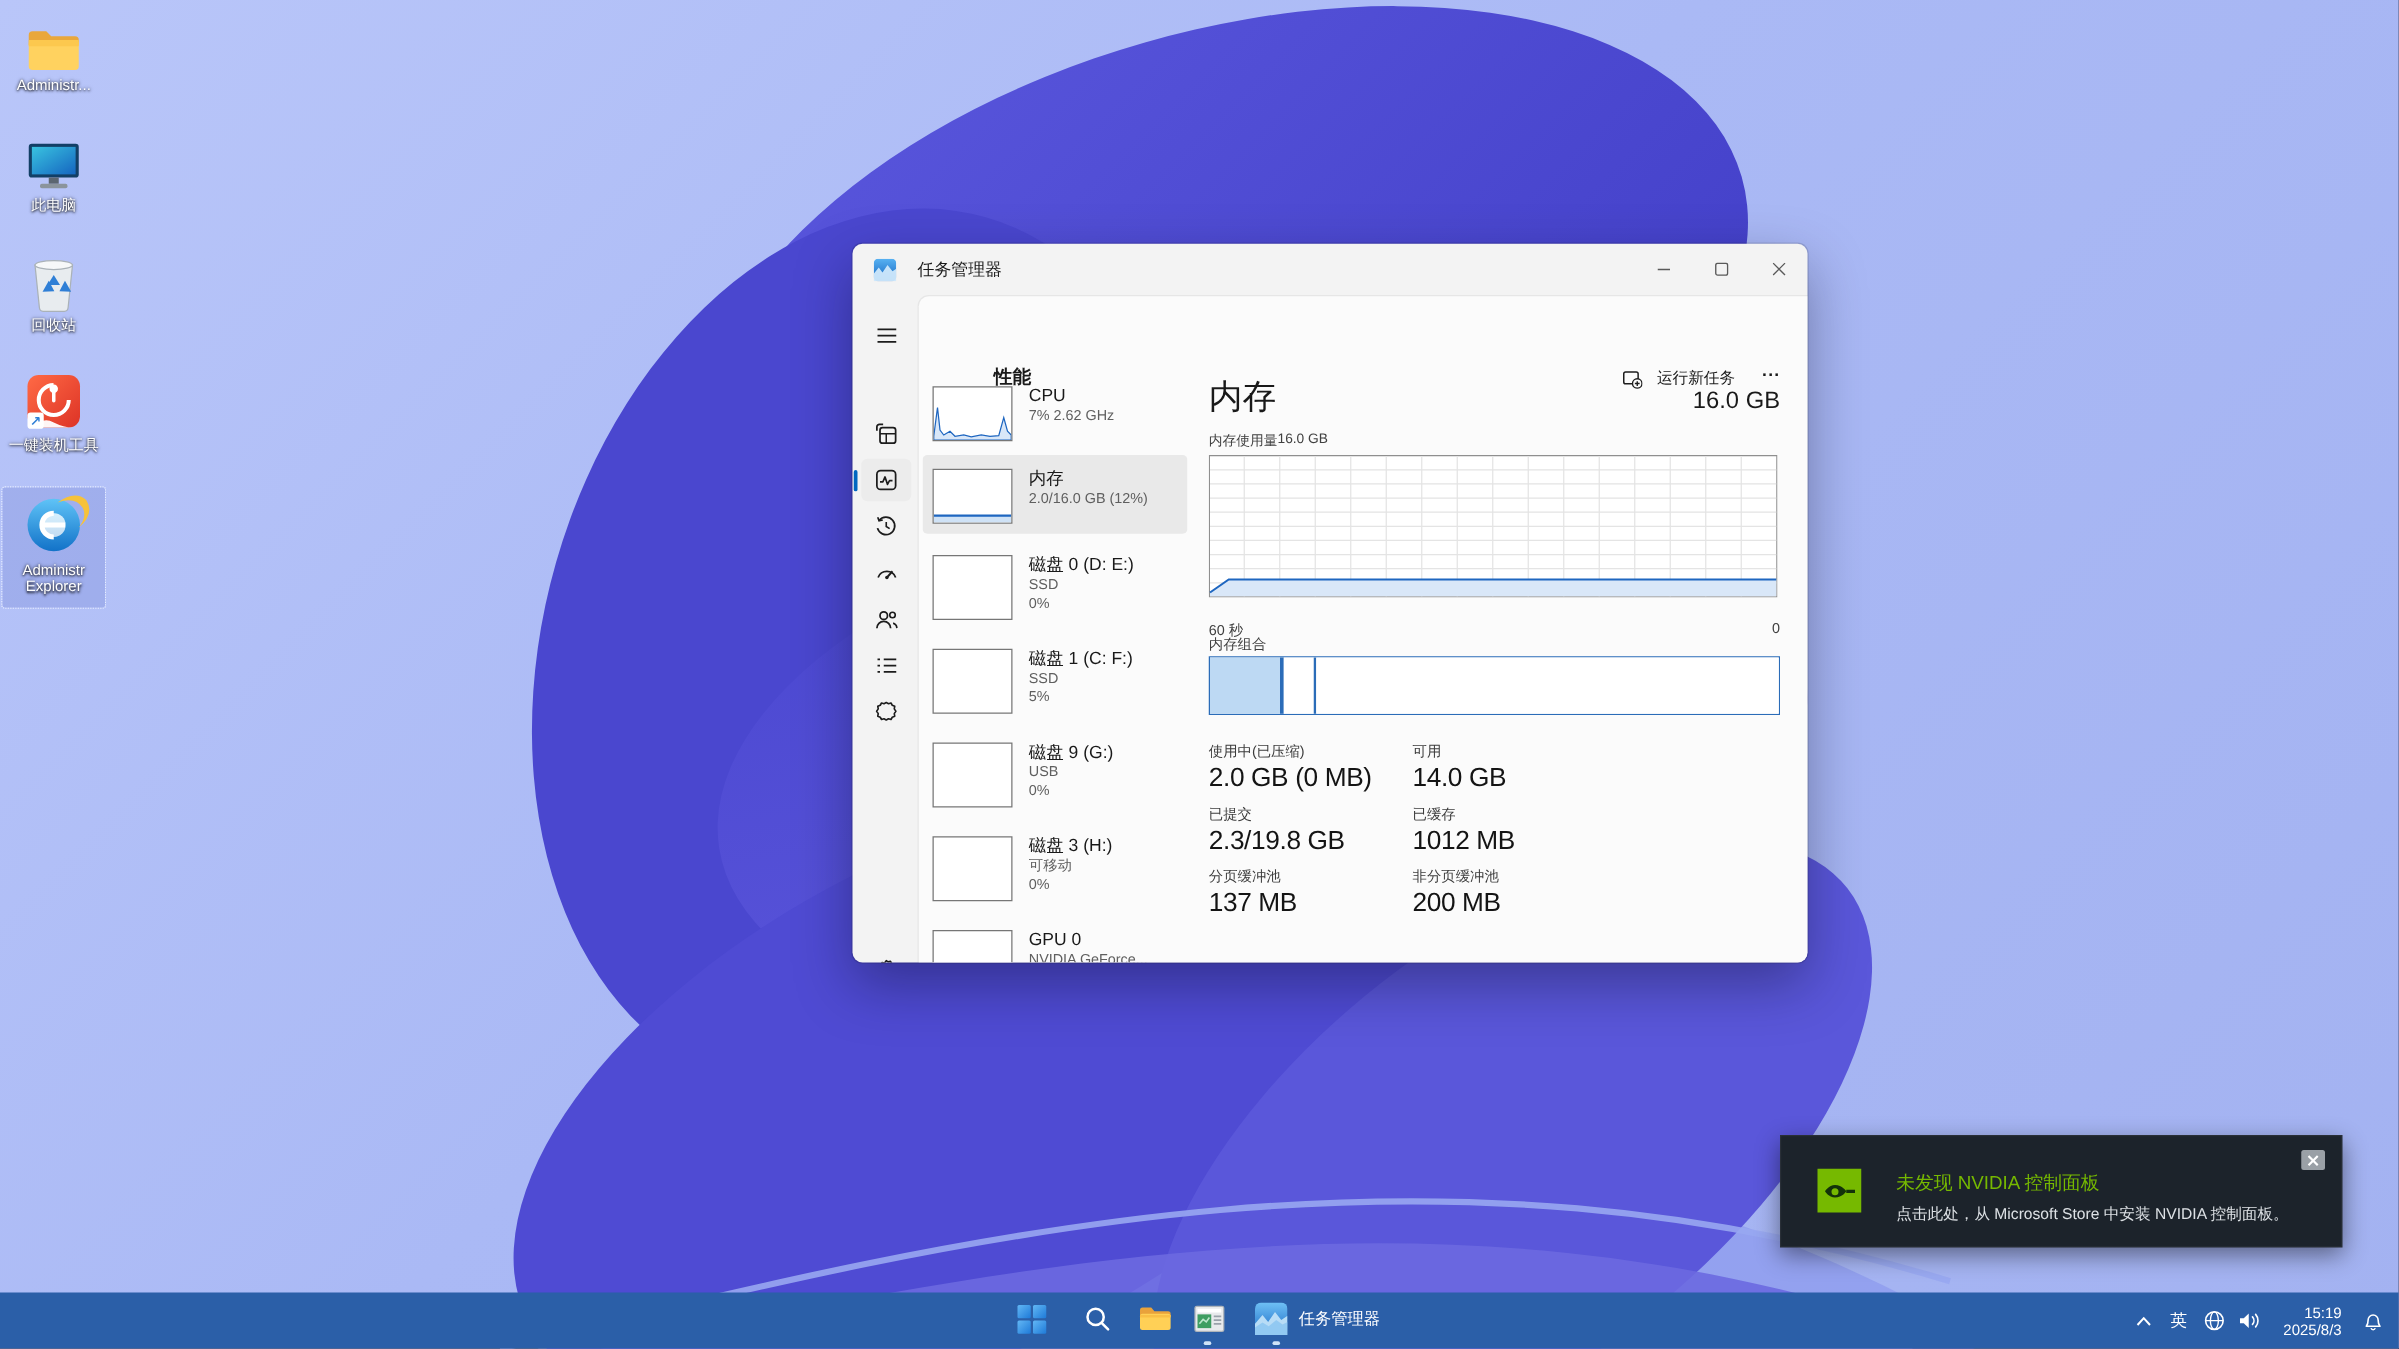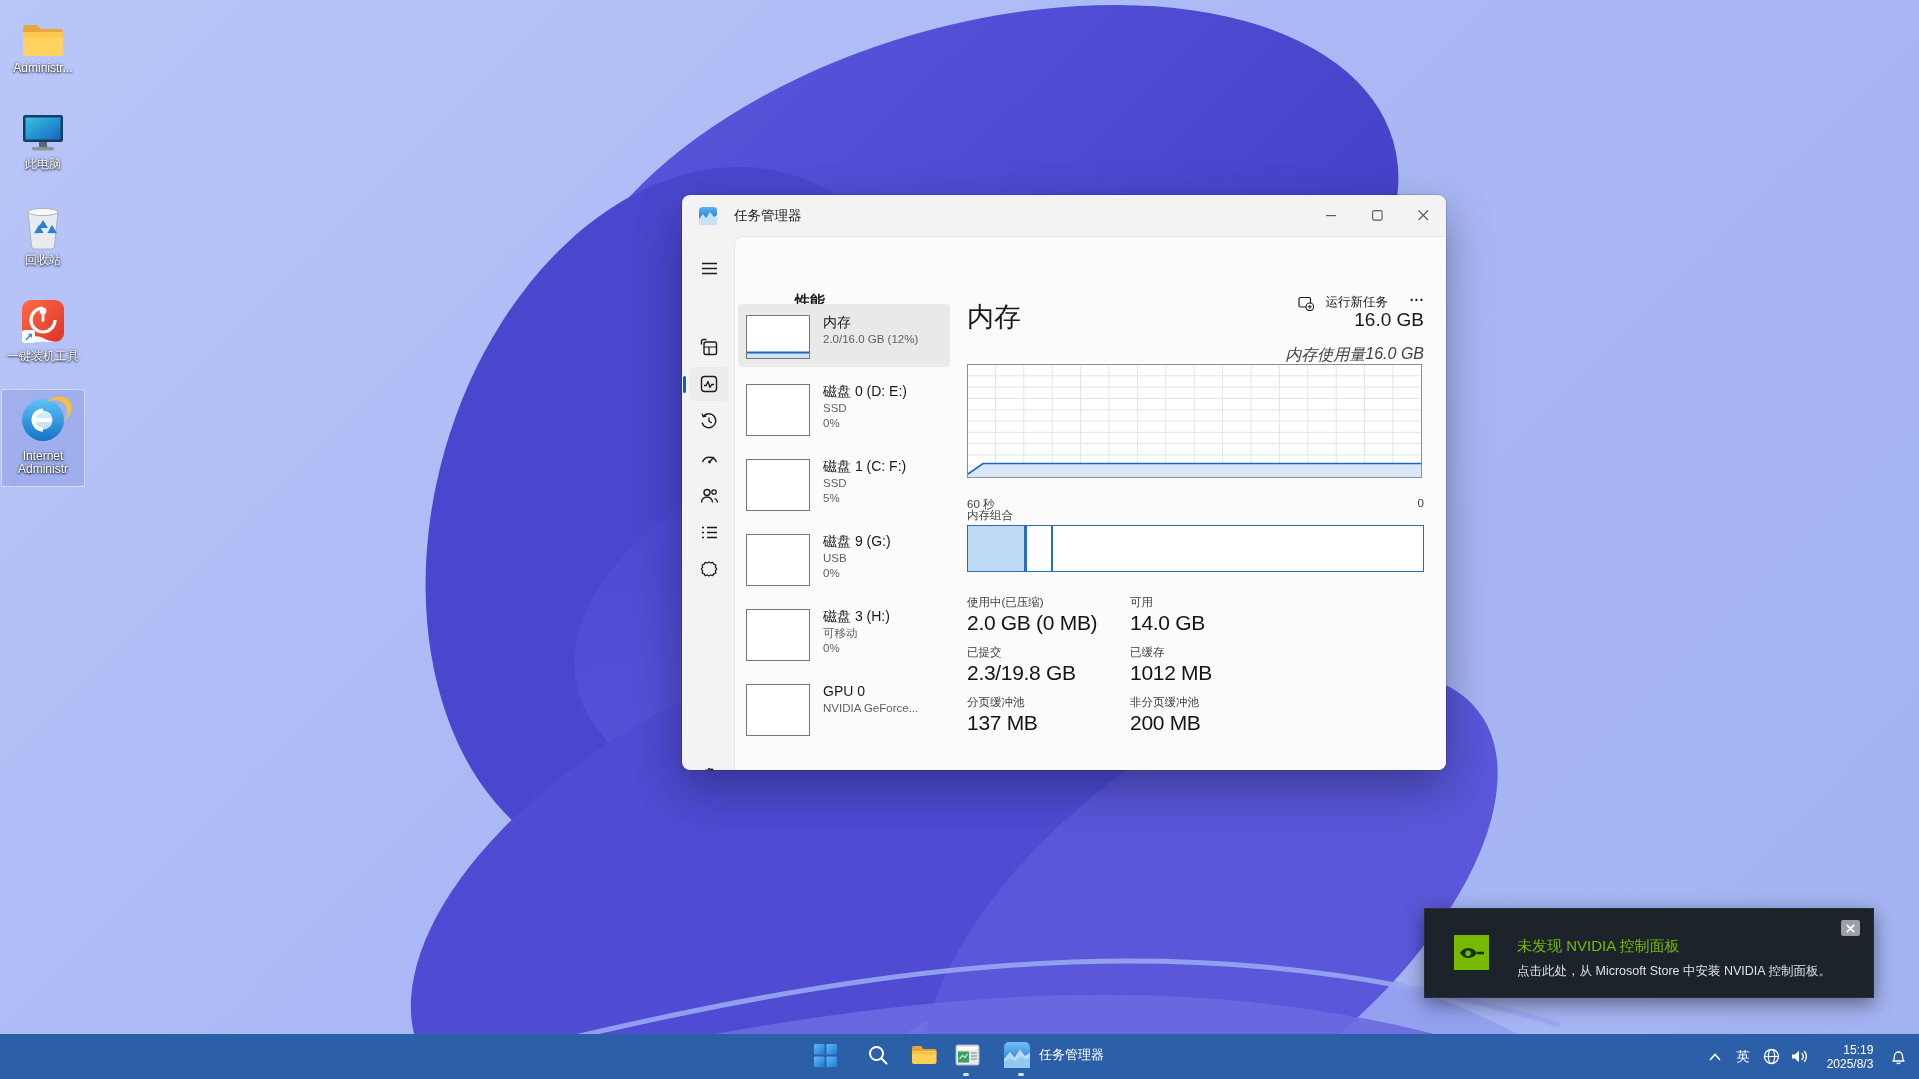--- a/index.html
+++ b/index.html
@@ -42,22 +42,22 @@
   .pitem.sel{background:#e9e9e9;}
   .pgraph{width:62px;height:42px;background:#fff;border:1px solid #767676;flex:none;margin-top:2px;}
   .ptxt{margin-left:13px;min-width:0;}
   .ptitle{font-size:14px;color:#191919;line-height:19px;white-space:nowrap;}
   .psub{font-size:11.5px;color:#5f5f5f;line-height:15px;white-space:nowrap;}
   
   .details{position:absolute;left:285px;top:0;width:460px;height:575px;}
   .mem-title-row{position:absolute;left:0;top:104px;width:457px;display:flex;align-items:baseline;justify-content:space-between;}
   .mem-title{font-size:27px;color:#191919;}
   .mem-total{font-size:19px;color:#191919;}
-  .usage-row{position:absolute;left:0;top:150px;width:457px;display:flex;justify-content:flex-end;
-             font-size:16px;color:#404040;font-style:italic;}
+  .usage-row{position:absolute;left:0;top:150px;width:457px;display:flex;justify-content:flex-start;
+             font-size:11px;color:#404040;}
   .bigchart{position:absolute;left:0;top:169px;width:455px;height:114px;}
   .axis-row{position:absolute;left:0;top:302px;width:457px;display:flex;justify-content:space-between;
             font-size:11.5px;color:#404040;}
   .comp-label{position:absolute;left:0;top:313px;font-size:11.5px;color:#404040;}
   .compbar{position:absolute;left:0;top:330px;width:455px;height:45px;border:1px solid #2b6cb8;
            display:flex;background:#fff;}
   .seg-used{width:12.3%;background:#bdd9f3;border-right:3px solid #2b6cb8;}
   .seg-mod{width:5.2%;background:#fff;border-right:2px solid #2b6cb8;}
   .seg-free{flex:1;background:#fff;}
   .stats-left{position:absolute;left:0;top:400px;display:grid;grid-template-columns:143px auto;column-gap:20px;row-gap:9px;}
@@ -186,21 +186,21 @@
           <circle cx="31" cy="28" r="21" fill="url(#eg)"></circle>
           <circle cx="31" cy="28" r="9.5" fill="#fff"></circle>
           <circle cx="31" cy="28" r="9.5" fill="url(#eg)" opacity=".25"></circle>
           <path d="M13 28 h36" stroke="#fff" stroke-width="7" opacity=".0"></path>
           <path d="M18 33 a14 14 0 0 0 26 0" fill="none" stroke="#fff" stroke-width="0"></path>
           <path d="M31 18.5 a9.5 9.5 0 0 0 0 19" fill="none" stroke="#fff" stroke-width="4"></path>
           <path d="M22 28 h18" stroke="#fff" stroke-width="4"></path>
           <path d="M57 8 q-9-8-23 2 q14-5 20 4 q4 7-3 16 q13-11 6-22Z" fill="#f6c23a"></path>
         </svg>
   </div>
-  <div class="lbl">Internet Administr</div>
+  <div class="lbl">Administr Explorer</div>
 </div>
 
 <div class="win">
   <div class="titlebar">
     <svg width="18" height="18" viewBox="0 0 18 18" style="margin-left:17px;">
       <defs>
             <linearGradient id="tmg" x1="0" y1="0" x2="0" y2="1">
               <stop offset="0" stop-color="#57b1f2"></stop>
               <stop offset="1" stop-color="#1565c0"></stop>
             </linearGradient>
@@ -297,20 +297,29 @@
             <path d="M11.8 9.9 v3.8 M9.9 11.8 h3.8" stroke="#1c1c1c" stroke-width="1.1"></path>
           </svg>
       <span>运行新任务</span>
     </div>
     <div class="morebtn">
           <span>...</span>
         </div>
   </div>
 
   <div class="plist">
+    <div class="pitem" style="height:43px;">
+      <svg class="pgraph" width="62" height="42" viewBox="0 0 62 42">
+            <path d="M0 42 L0 39 L3 16 L5 34 L8 38 L13 35 L17 39 L24 38 L30 39.5 L38 38 L45 39 L52 38.5 L56 24 L59 35 L62 38 L62 42 Z" fill="#d9e7f8" stroke="#1e66c0" stroke-width="1"></path>
+          </svg>
+      <div class="ptxt">
+        <div class="ptitle">CPU</div>
+        <div class="psub">7% 2.62 GHz</div>
+      </div>
+    </div>
     <div class="pitem sel" style="height:46px;margin-top:6px;">
       <svg class="pgraph" width="62" height="42" viewBox="0 0 62 42">
             <rect x="0" y="36.5" width="62" height="5.5" fill="#cfe2f6"></rect>
             <path d="M0 36.5 h62" stroke="#1e66c0" stroke-width="1.8"></path>
           </svg>
       <div class="ptxt">
         <div class="ptitle">内存</div>
         <div class="psub">2.0/16.0 GB (12%)</div>
       </div>
     </div>

